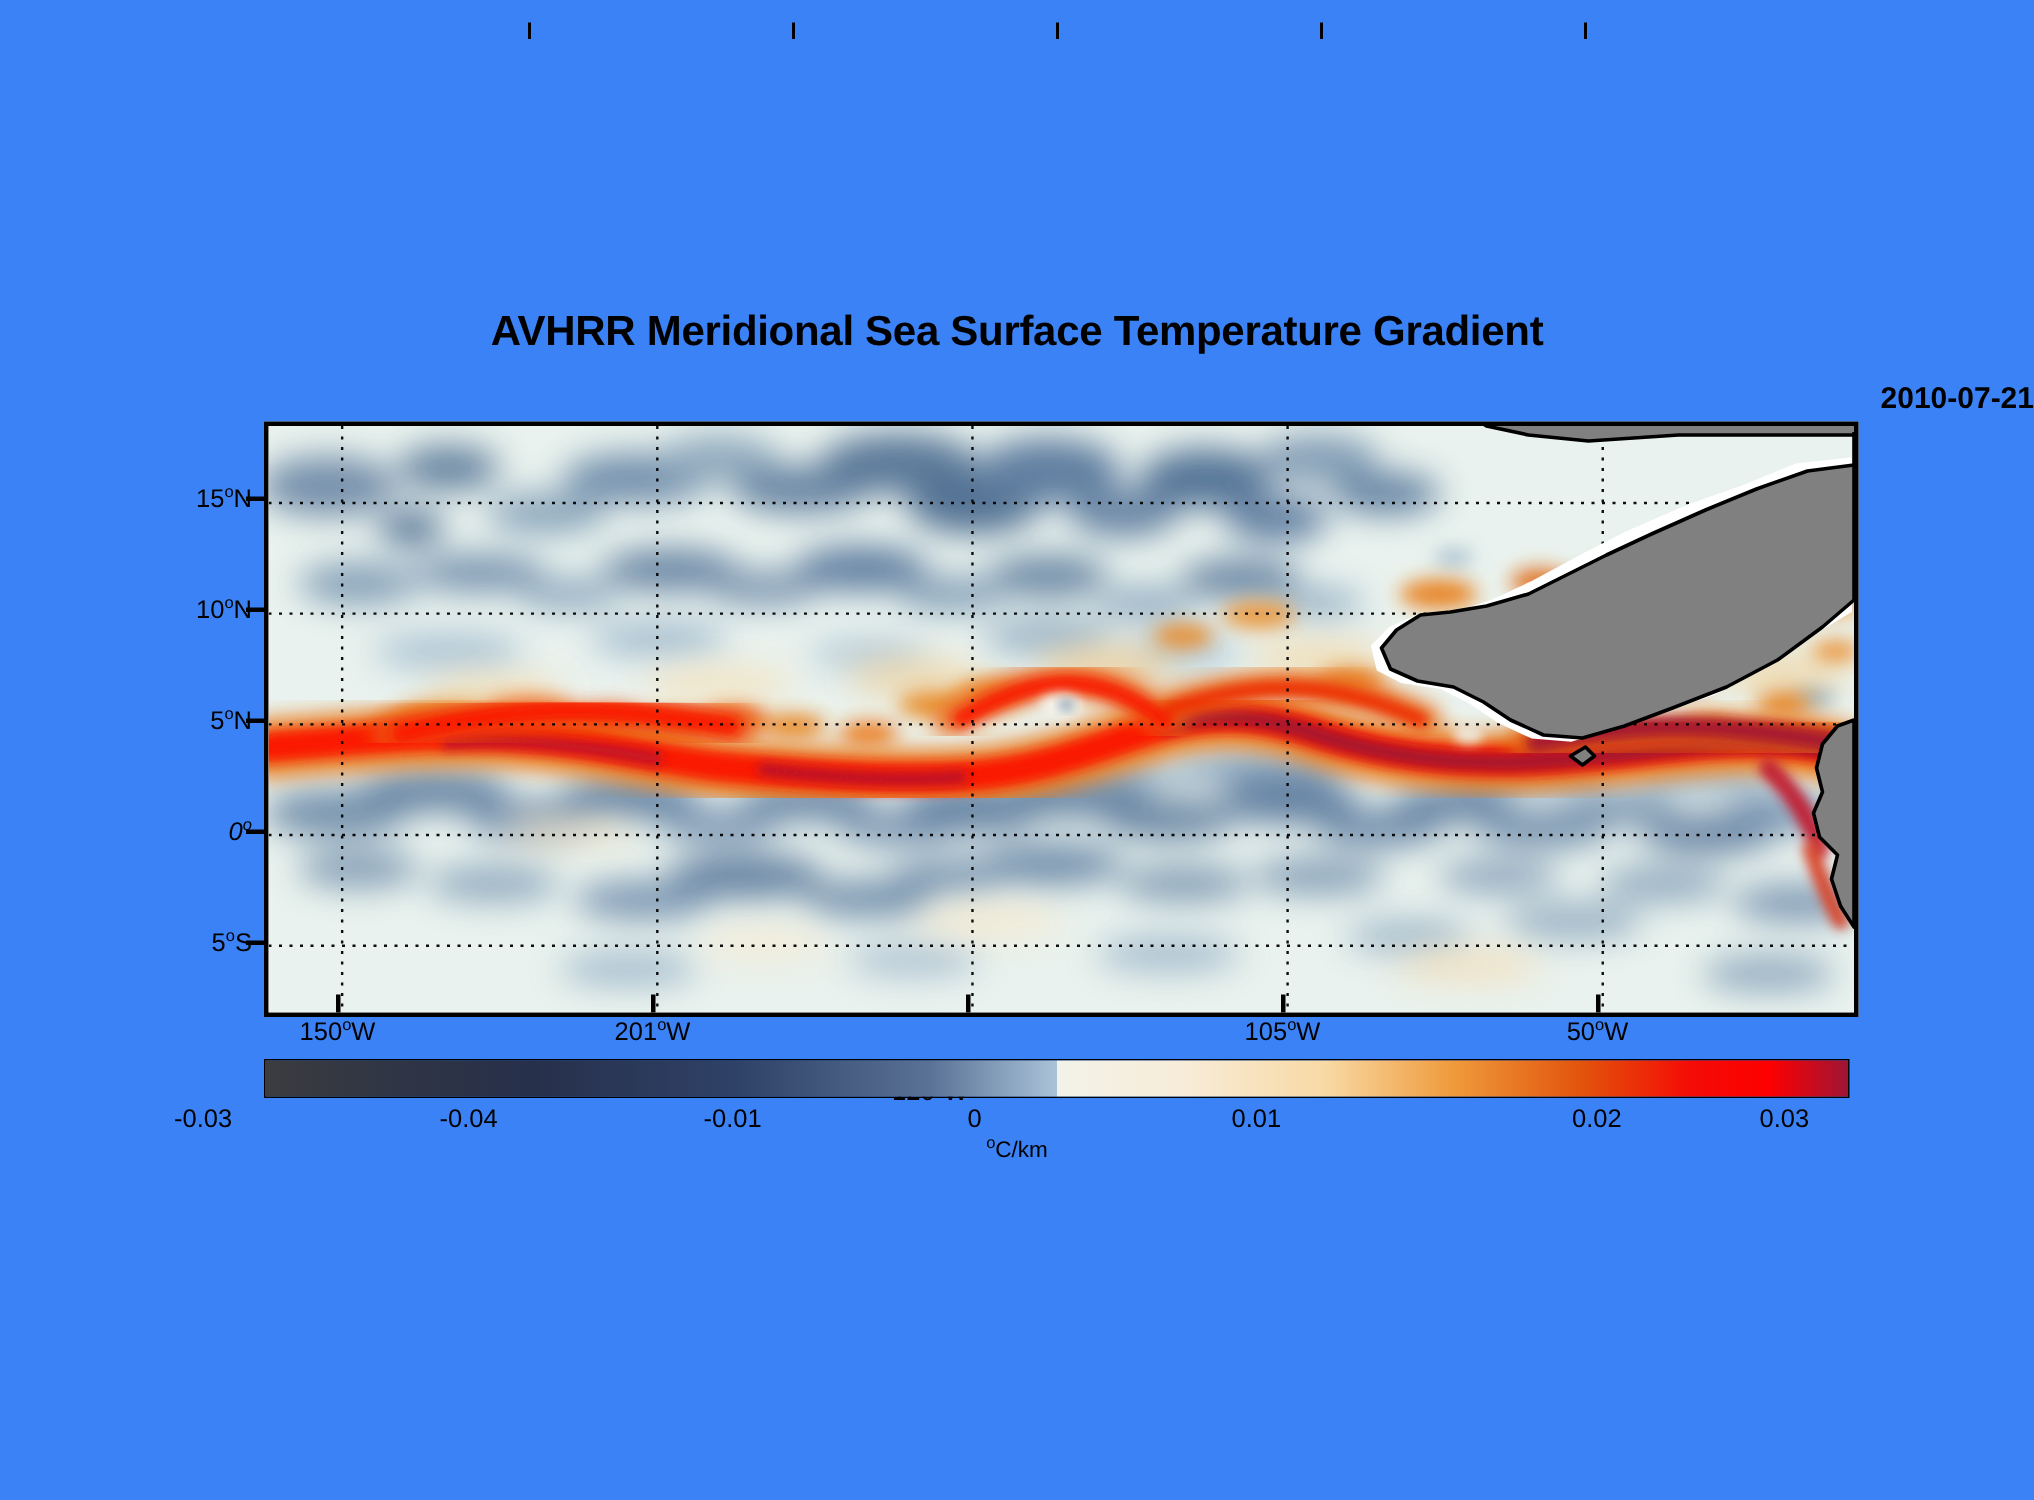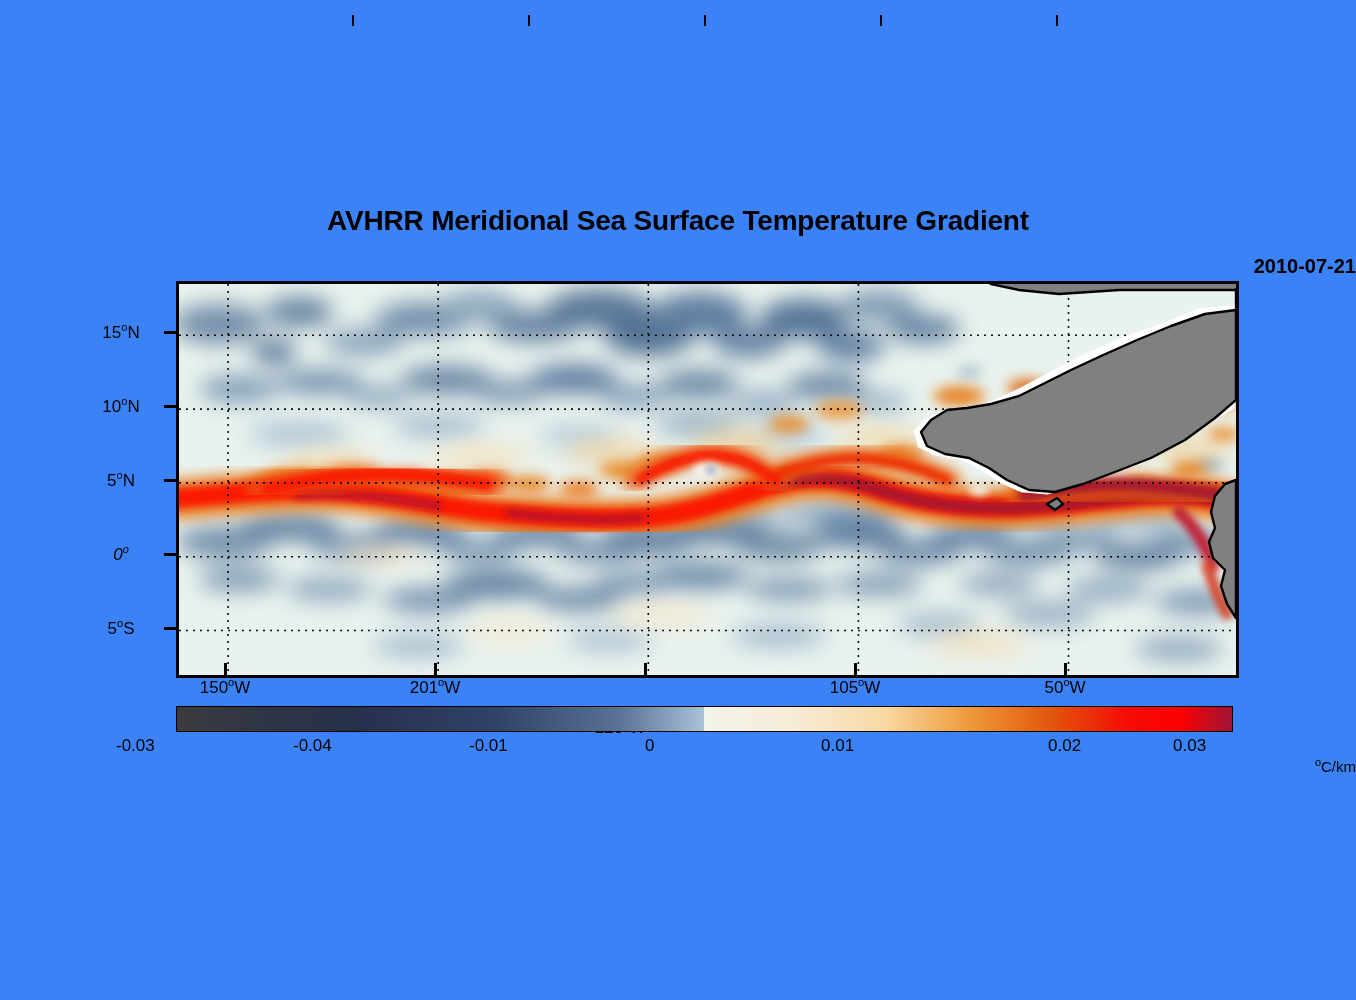--- a/index.html
+++ b/index.html
@@ -19,37 +19,37 @@
     font-size:20px;font-weight:bold;color:#000;
   }
 
   
   #axes{
     position:absolute;left:176px;top:281px;width:1057px;height:391px;
     border:3px solid #000;box-sizing:content-box;background:#eef5f2;
     overflow:hidden;
   }
   #axes svg{display:block;width:1057px;height:391px;}
-  .ytickwrap{position:absolute;left:0px;width:168px;text-align:center;font-size:17px;color:#000;padding-left:37px;}
+  .ytickwrap{position:absolute;left:0px;width:168px;text-align:right;font-size:17px;color:#000;}
   .xtickwrap{position:absolute;top:678px;font-size:17px;color:#000;text-align:center;width:120px;}
   .sup{font-size:11px;vertical-align:super;line-height:0;}
 
   
   .ytick{position:absolute;left:164px;width:13px;height:3px;background:#000;}
   .xtick{position:absolute;width:3px;height:12px;background:#000;}
 
   
   #cbar{
     position:absolute;left:176px;top:706px;width:1057px;height:26px;
     border:1px solid #000;box-sizing:border-box;
   }
   #cbar-grad{position:absolute;left:0;top:0;width:100%;height:100%;}
   .cbtick{position:absolute;width:2px;height:11px;background:#000;top:15px;}
   .cblab{position:absolute;top:736px;font-size:17px;color:#000;text-align:left;width:120px;}
-  #cbunit{position:absolute;top:758px;left:0;width:1356px;text-align:right;font-size:15px;color:#000;}
+  #cbunit{position:absolute;top:758px;left:0;width:1356px;text-align:center;font-size:15px;color:#000;}
   #cbunit .deg{font-size:11px;vertical-align:super;line-height:0;}
 </style>
 </head>
 <body>
 
 <div id="figure">
 
   <div id="title">AVHRR Meridional Sea Surface Temperature Gradient</div>
   <div id="subtitle">2010-07-21</div>
 

